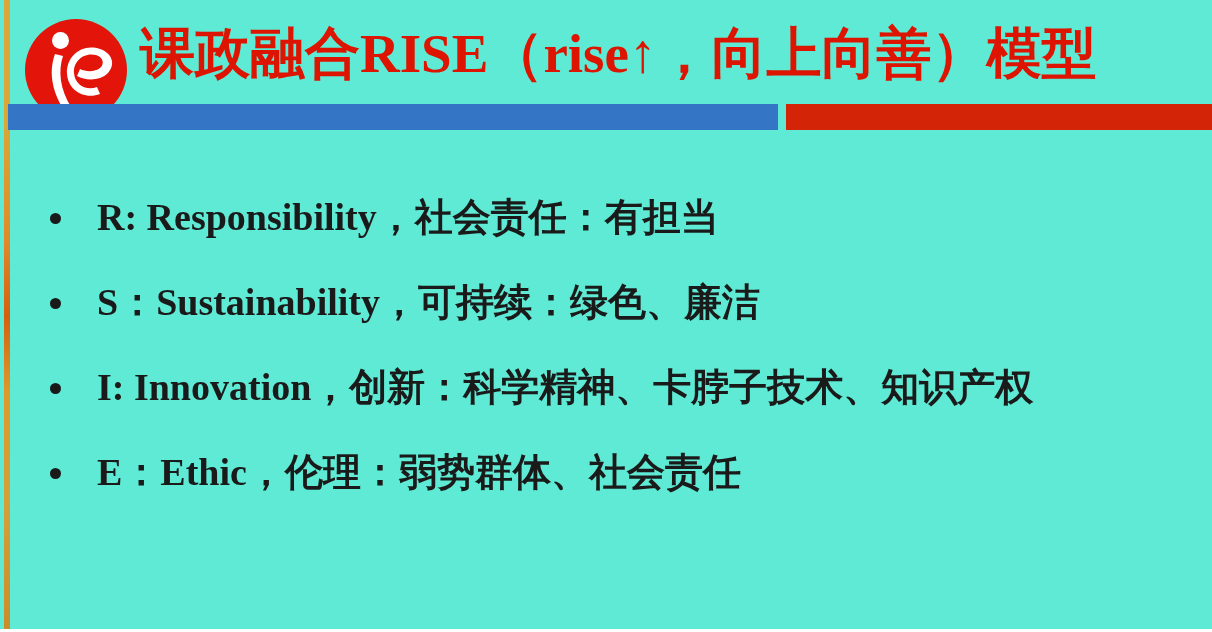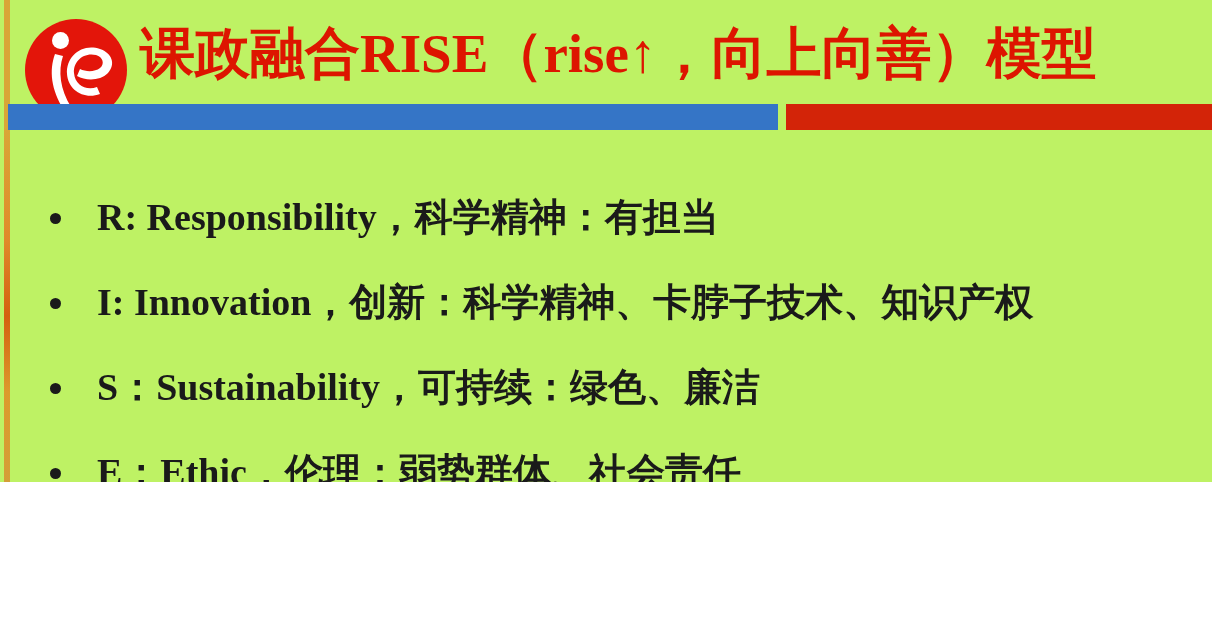--- a/index.html
+++ b/index.html
@@ -7,22 +7,22 @@
     padding: 0;
     background: #ffffff;
   }
   body {
     font-family: "Liberation Serif", "DejaVu Serif", serif;
   }
 
   .slide {
     position: relative;
     width: 1212px;
-    height: 482px;
-    background: #bef264;
+    height: 629px;
+    background: #5eead4;
     overflow: hidden;
     box-sizing: border-box;
   }
 
   
   .left-accent {
     position: absolute;
     left: 4px;
     top: 0;
     width: 6px;
@@ -144,31 +144,31 @@
     <div class="slide-title">课政融合RISE（rise↑，向上向善）模型</div>
   </div>
 
   <div class="bar-blue"></div>
   <div class="bar-red"></div>
 
   <div class="bullets">
 
     <div class="bullet-row">
       <span class="bullet-dot"></span>
-      <span class="bullet-text">R: Responsibility，科学精神：有担当</span>
+      <span class="bullet-text">R: Responsibility，社会责任：有担当</span>
+    </div>
+
+    <div class="bullet-row">
+      <span class="bullet-dot"></span>
+      <span class="bullet-text">S：Sustainability，可持续：绿色、廉洁</span>
     </div>
 
     <div class="bullet-row">
       <span class="bullet-dot"></span>
       <span class="bullet-text">I: Innovation，创新：科学精神、卡脖子技术、知识产权</span>
-    </div>
-
-    <div class="bullet-row">
-      <span class="bullet-dot"></span>
-      <span class="bullet-text">S：Sustainability，可持续：绿色、廉洁</span>
     </div>
 
     <div class="bullet-row">
       <span class="bullet-dot"></span>
       <span class="bullet-text">E：Ethic，伦理：弱势群体、社会责任</span>
     </div>
 
   </div>
 
 </div>

